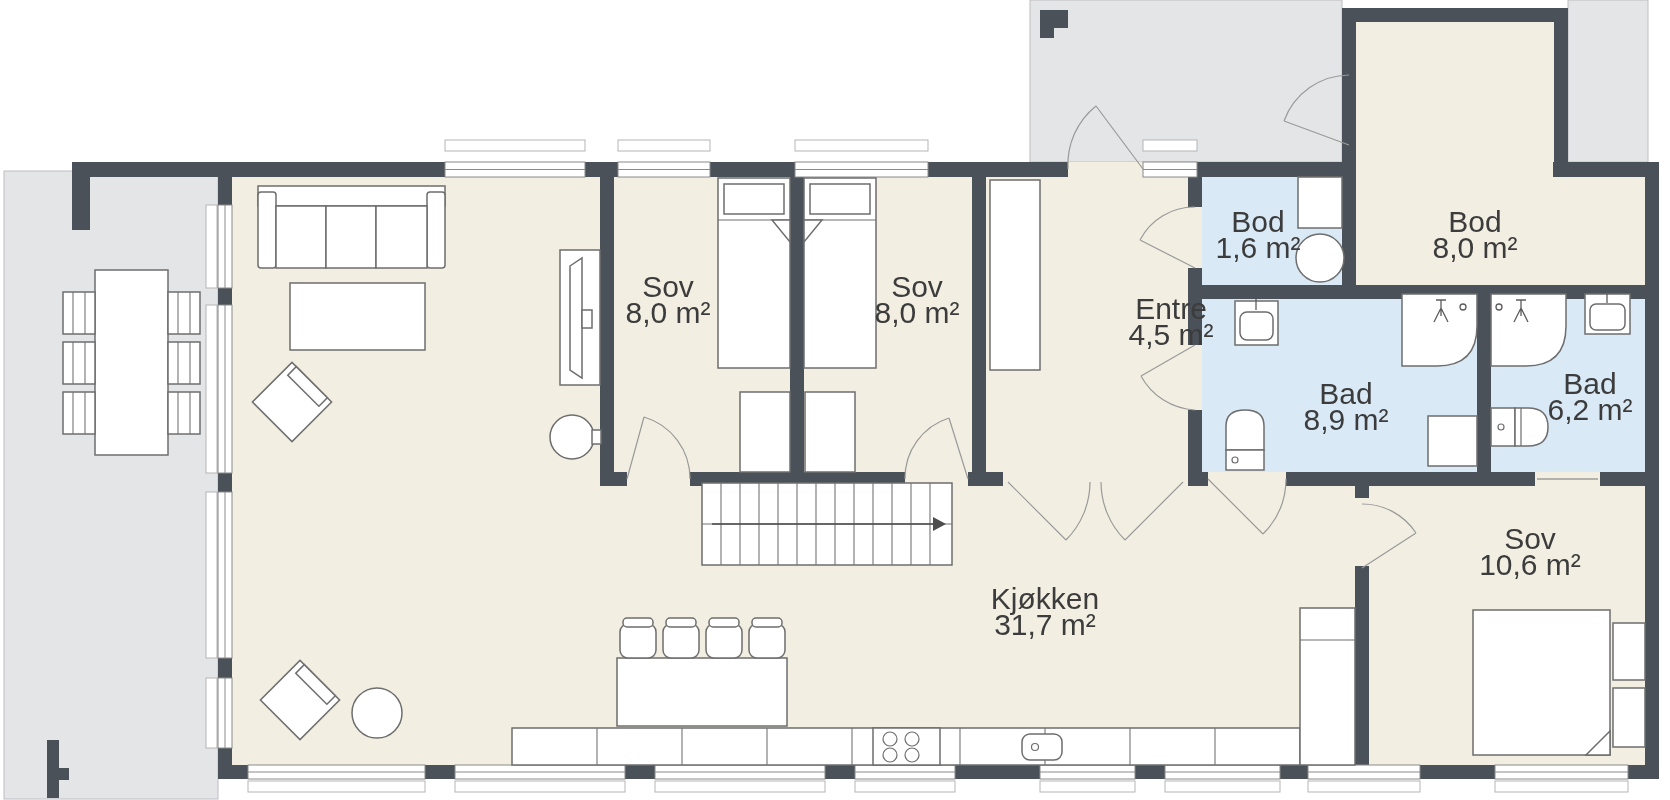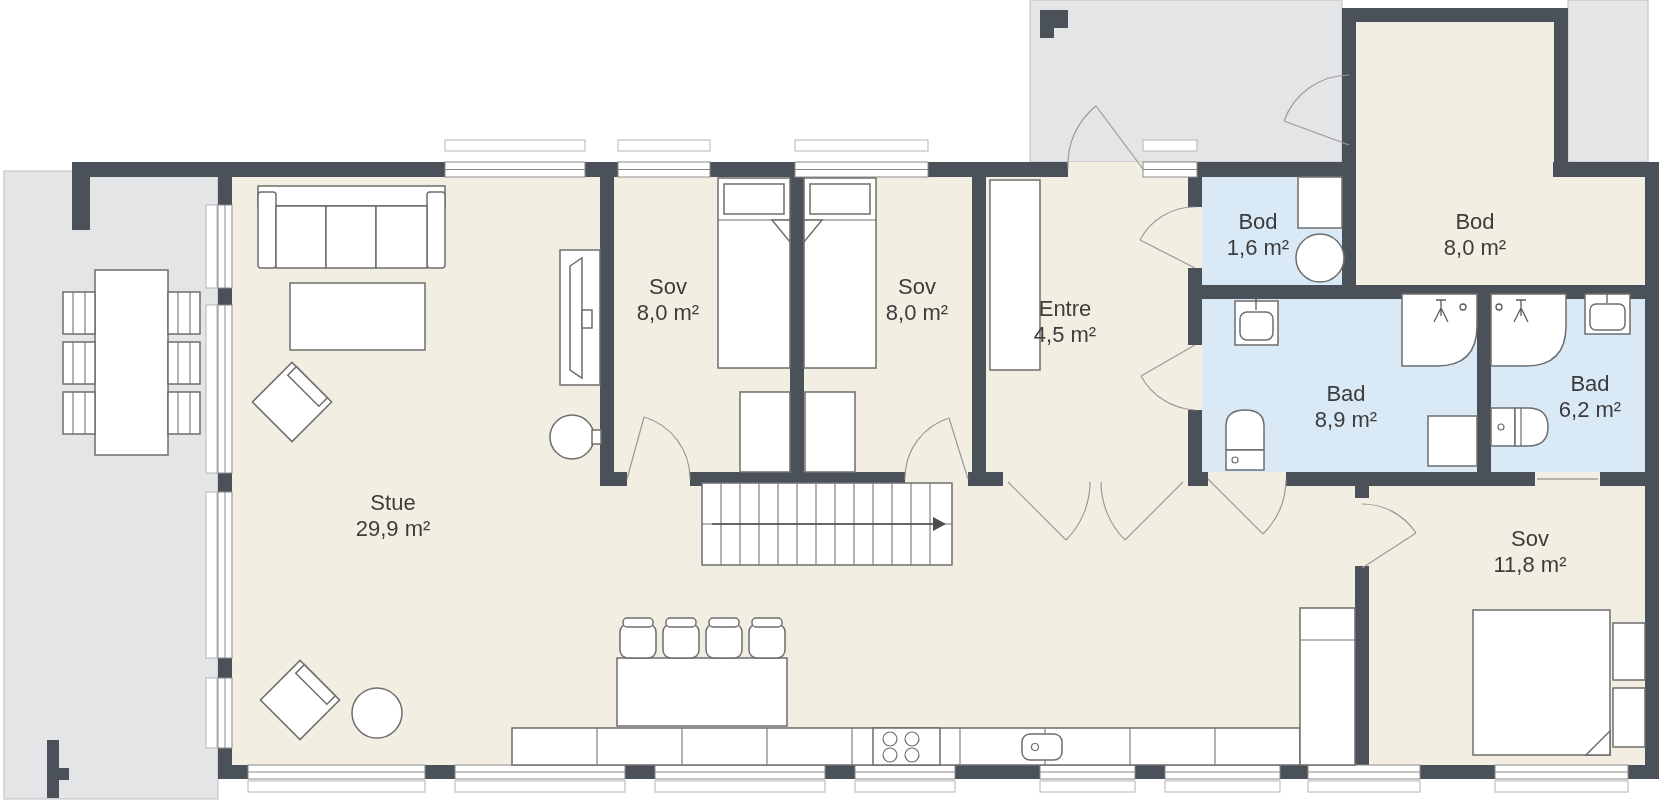--- a/index.html
+++ b/index.html
@@ -15,21 +15,21 @@
   .sill{fill:#ffffff;stroke:#b5b5b5;stroke-width:1;}
   .pane{stroke:#8a8a8a;stroke-width:1;fill:none;}
   .f{fill:#ffffff;stroke:#6e6e6e;stroke-width:1.5;}
   .fl{stroke:#6e6e6e;stroke-width:1.2;fill:none;}
   .arc{fill:none;stroke:#9a9a9a;stroke-width:1.2;}
   .thin{stroke:#757575;stroke-width:1.1;fill:none;}
   .arrow{stroke:#4d4d4d;stroke-width:1.6;fill:none;}
   .glyph{stroke:#5c5c5c;stroke-width:1.3;fill:none;}
   
   .lbl{position:absolute;width:180px;margin-left:-90px;text-align:center;
-       color:#3c3c3c;font-size:22px;line-height:26px;}
+       color:#3c3c3c;font-size:30px;line-height:26px;}
 </style>
 </head>
 <body>
 
 <div class="stage">
 <svg width="1670" height="800" viewBox="0 0 1670 800">
 
   <g>
     <rect class="outd" x="4" y="171" width="214" height="628"></rect>
     <rect class="outd" x="1030" y="0" width="312" height="162"></rect>
@@ -300,22 +300,22 @@
   </g>
 
   <g>
     <rect class="f" x="1473" y="610" width="137" height="145"></rect>
     <polygon class="f" points="1586,755 1610,755 1610,731"></polygon>
     <rect class="f" x="1613" y="623" width="32" height="57"></rect>
     <rect class="f" x="1613" y="688" width="32" height="59"></rect>
   </g>
 </svg>
 
-  <div class="lbl" style="left:393px;top:490px"><span>Stue</span><br><span>29,9 m²</span></div>
   <div class="lbl" style="left:668px;top:274px"><span>Sov</span><br><span>8,0 m²</span></div>
   <div class="lbl" style="left:917px;top:274px"><span>Sov</span><br><span>8,0 m²</span></div>
-  <div class="lbl" style="left:1065px;top:296px"><span>Entre</span><br><span>4,5 m²</span></div>
+  <div class="lbl" style="left:1171px;top:296px"><span>Entre</span><br><span>4,5 m²</span></div>
   <div class="lbl" style="left:1258px;top:209px"><span>Bod</span><br><span>1,6 m²</span></div>
   <div class="lbl" style="left:1475px;top:209px"><span>Bod</span><br><span>8,0 m²</span></div>
   <div class="lbl" style="left:1346px;top:381px"><span>Bad</span><br><span>8,9 m²</span></div>
   <div class="lbl" style="left:1590px;top:371px"><span>Bad</span><br><span>6,2 m²</span></div>
-  <div class="lbl" style="left:1530px;top:526px"><span>Sov</span><br><span>11,8 m²</span></div>
+  <div class="lbl" style="left:1045px;top:586px"><span>Kjøkken</span><br><span>31,7 m²</span></div>
+  <div class="lbl" style="left:1530px;top:526px"><span>Sov</span><br><span>10,6 m²</span></div>
 </div>
 
 </body></html>

